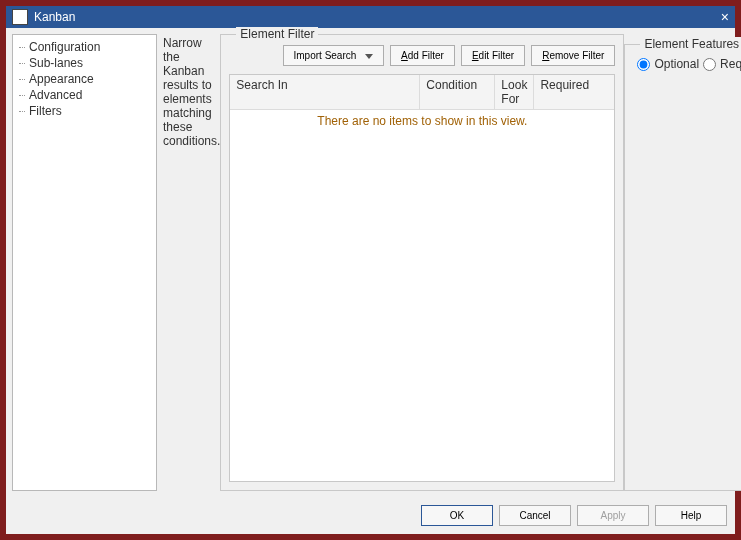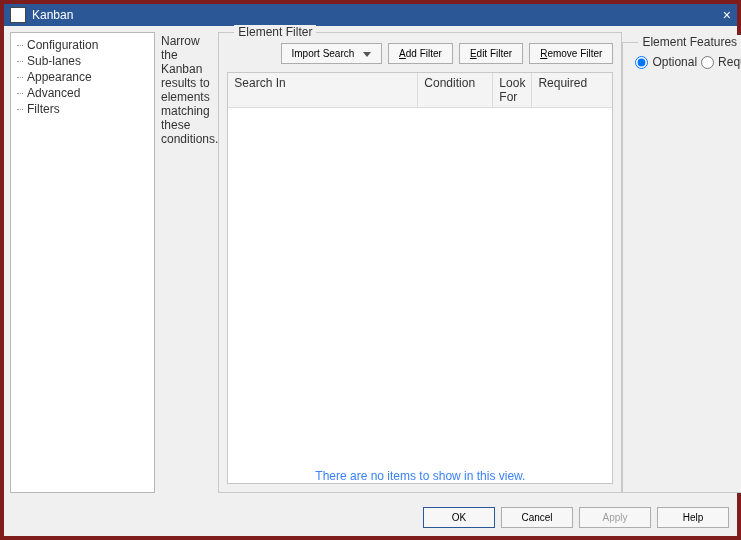--- a/index.html
+++ b/index.html
@@ -1,16 +1,16 @@
 <!DOCTYPE html>
 <html><head>
 <meta charset="utf-8">
 <style>
   html,body{margin:0;padding:0;font-family:"Segoe UI",Tahoma,sans-serif;font-size:12px;color:#333;background:#f0f0f0;}
-  .window{width:741px;height:540px;background:#f0f0f0;box-sizing:border-box;display:flex;flex-direction:column;border:4px solid #7f1d1d;}
+  .window{width:741px;height:540px;background:#f0f0f0;box-sizing:border-box;display:flex;flex-direction:column;border:6px solid #7f1d1d;}
   .titlebar{height:22px;background:#2b5797;color:#fff;display:flex;align-items:center;padding:0 6px;justify-content:space-between;}
   .titlebar .title{display:flex;align-items:center;gap:6px;}
   .titlebar .icon{width:14px;height:14px;background:#fff;border:1px solid #444;display:inline-block;}
   .titlebar .close{color:#fff;font-size:14px;cursor:pointer;}
   .body{flex:1;display:flex;padding:6px;gap:6px;min-height:0;}
   .sidebar{width:145px;background:#fff;border:1px solid #b8b8b8;box-sizing:border-box;padding:4px 2px;overflow:auto;}
   .tree-item{padding:1px 2px 1px 14px;position:relative;cursor:pointer;white-space:nowrap;}
   .tree-item::before{content:"";position:absolute;left:4px;top:50%;width:6px;border-top:1px dotted #999;}
   .main{flex:1;display:flex;flex-direction:row;min-width:0;}
   .desc{padding:2px 0 8px 0;}
@@ -23,21 +23,21 @@
   .btn.disabled{color:#a0a0a0;}
   .btn .ul{text-decoration:underline;}
   .dropdown-caret{display:inline-block;margin-left:6px;width:0;height:0;border-left:4px solid transparent;border-right:4px solid transparent;border-top:5px solid #555;vertical-align:middle;}
   .table-wrap{flex:1;border:1px solid #c8c8c8;background:#fff;display:flex;flex-direction:column;min-height:0;}
   .thead{display:flex;background:#ef4444;border-bottom:1px solid #dcdcdc;}
   .th{border-right:1px solid #dcdcdc;padding:3px 6px;box-sizing:border-box;text-align:left;background:#f4f4f4;}
   .th.search{width:190px;}
   .th.cond{width:75px;}
   .th.look{flex:1;}
   .th.req{width:80px;border-right:none;}
-  .tbody{flex:1;display:flex;align-items:flex-end;justify-content:center;padding-top:4px;color:#3b82f6;}
+  .tbody{flex:1;display:flex;align-items:flex-start;justify-content:center;padding-top:4px;color:#a16207;}
   .features-group{margin-top:10px;}
   .radio-row{display:flex;gap:4px;align-items:center;padding:2px 4px;}
   .radio-opt{display:flex;align-items:center;gap:4px;}
   input[type=radio]{margin:0;}
   .footer{display:flex;justify-content:flex-end;gap:6px;padding:8px;}
   .footer .btn{min-width:72px;text-align:center;}
 </style>
 </head>
 <body>
 

